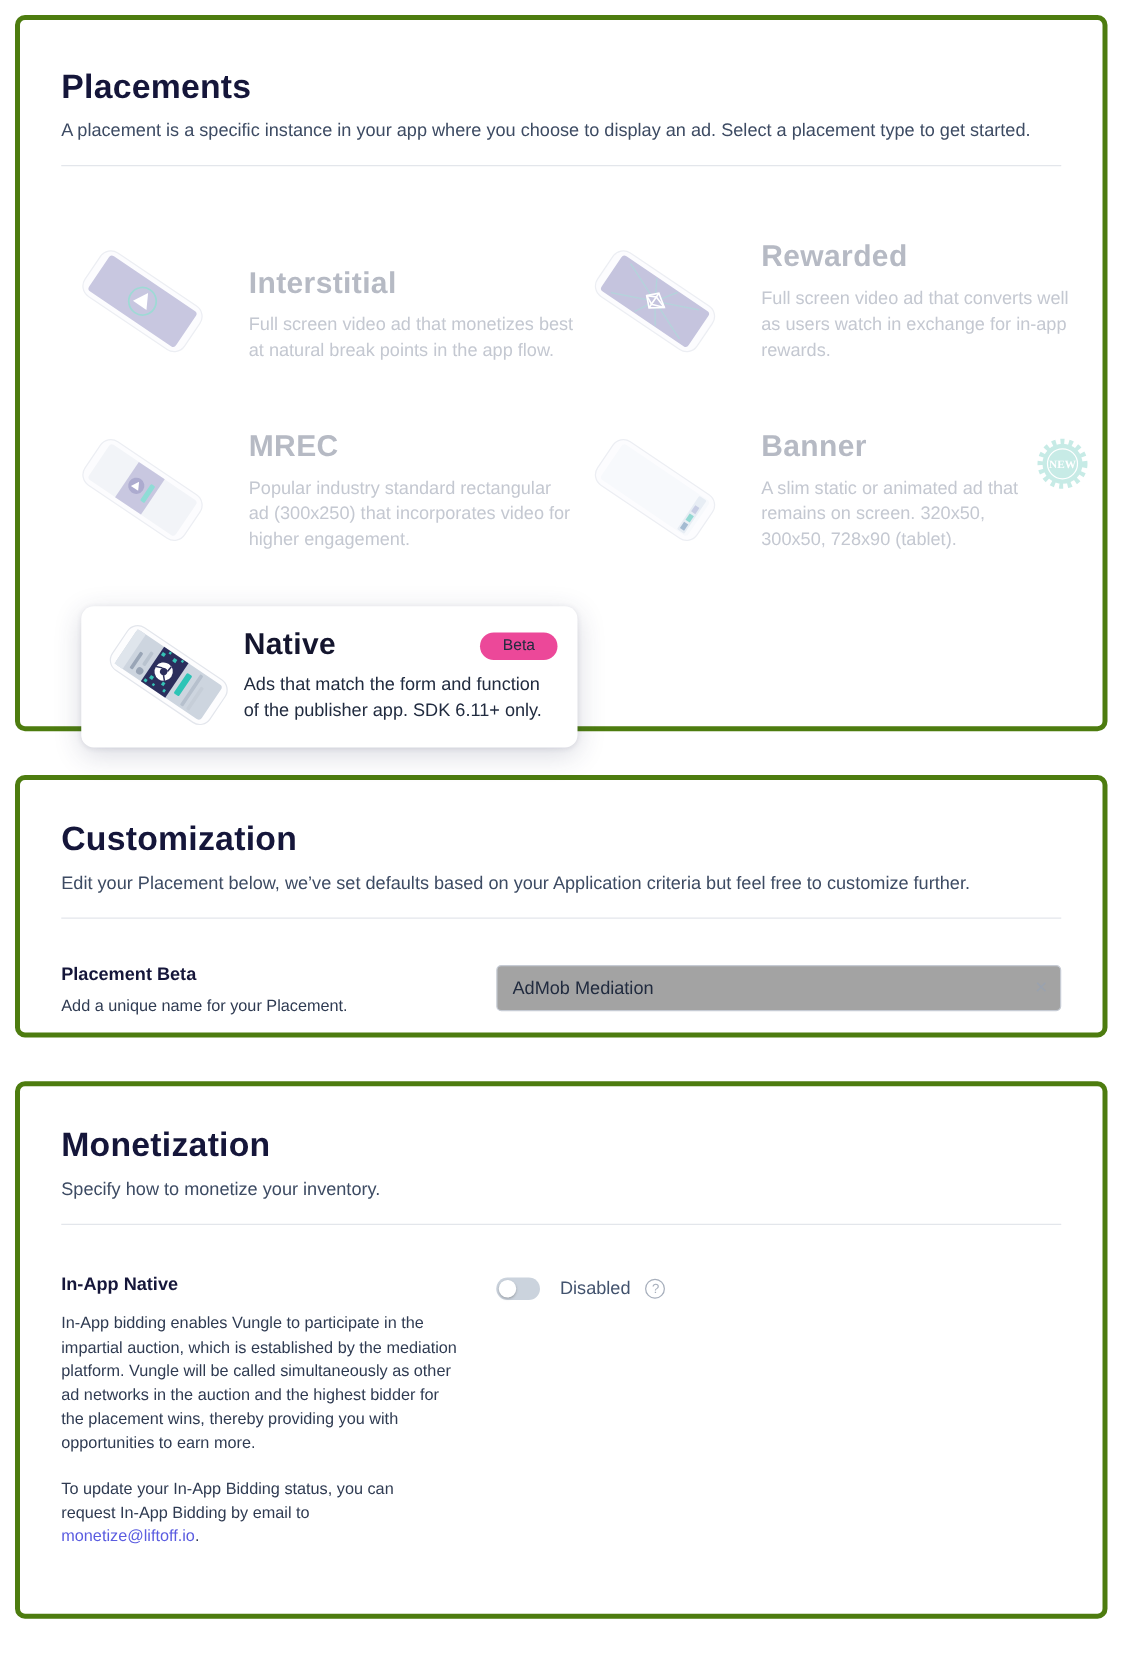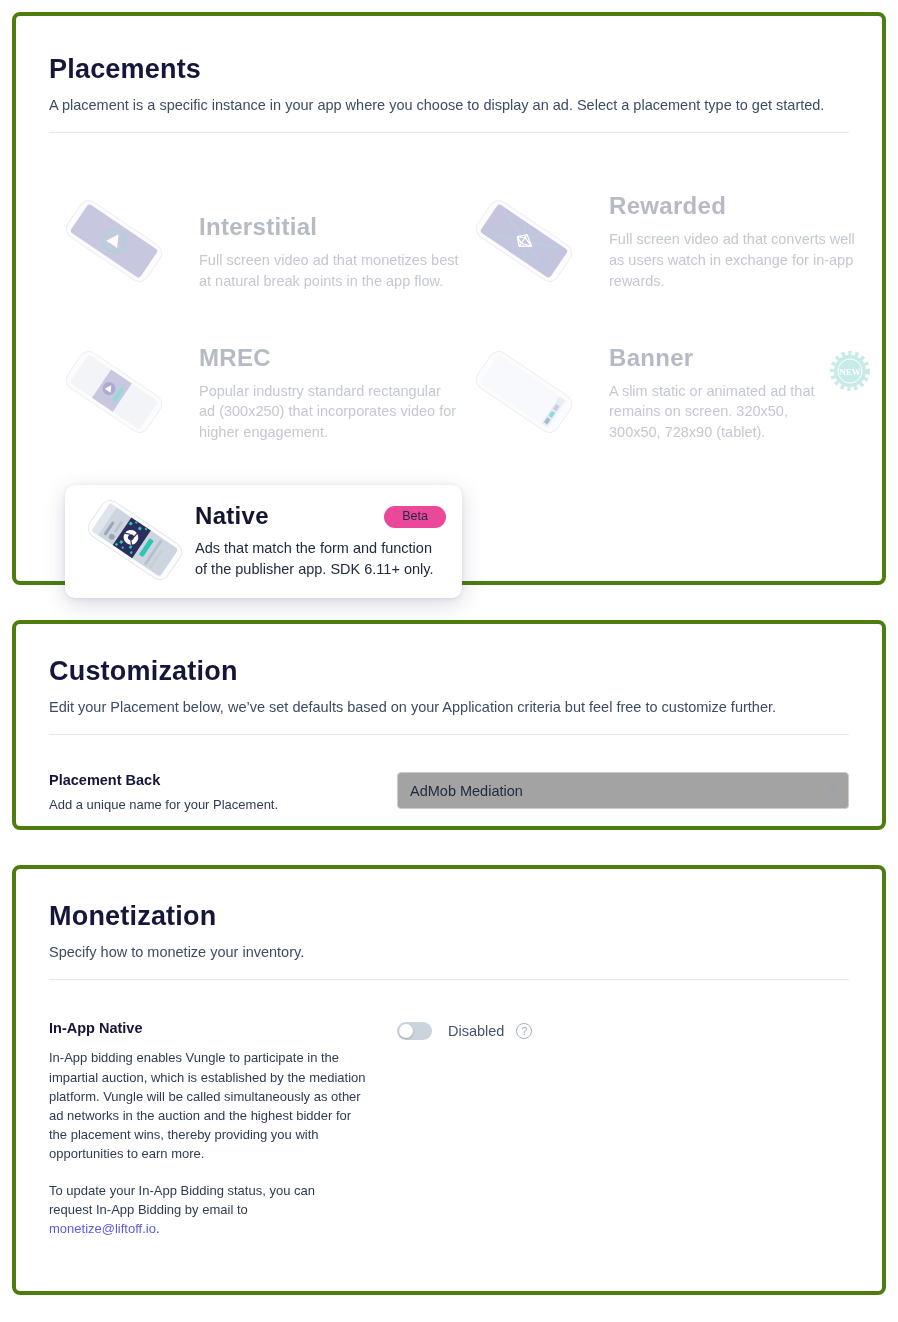--- a/index.html
+++ b/index.html
@@ -284,21 +284,21 @@
   </div>
 </section>
 
 <section class="card card-customization">
   <h1 class="section-title">Customization</h1>
   <p class="section-subtitle">Edit your Placement below, we’ve set defaults based on your Application criteria but feel free to customize further.</p>
   <hr class="divider">
 
   <div class="field-row">
     <div class="field-label-block">
-      <div class="field-label">Placement Back</div>
+      <div class="field-label">Placement Beta</div>
       <div class="field-help">Add a unique name for your Placement.</div>
     </div>
     <div class="text-input-wrap">
       <input class="text-input" type="text" value="AdMob Mediation" style="">
       <span class="clear-icon">×</span>
     </div>
   </div>
 </section>
 
 <section class="card card-monetization">

